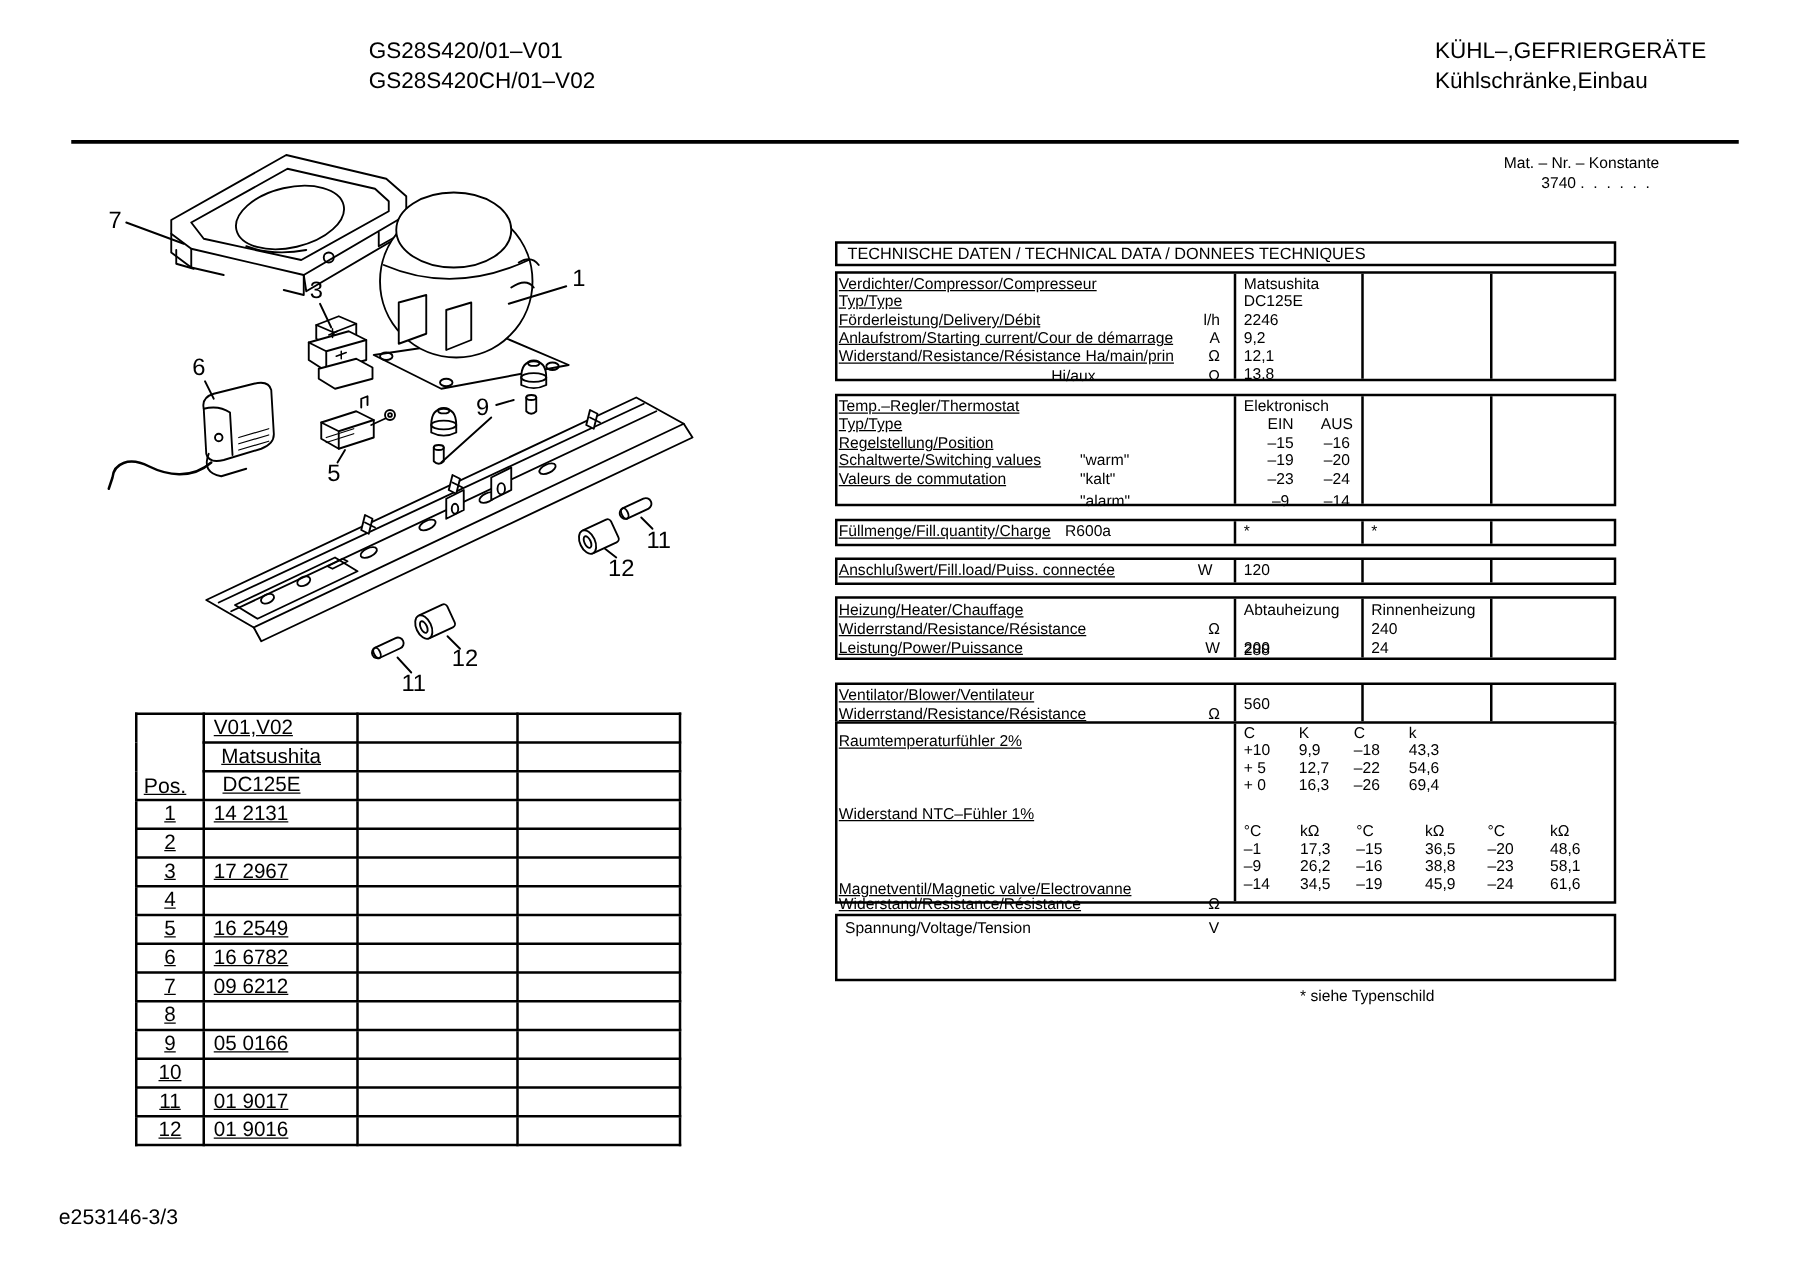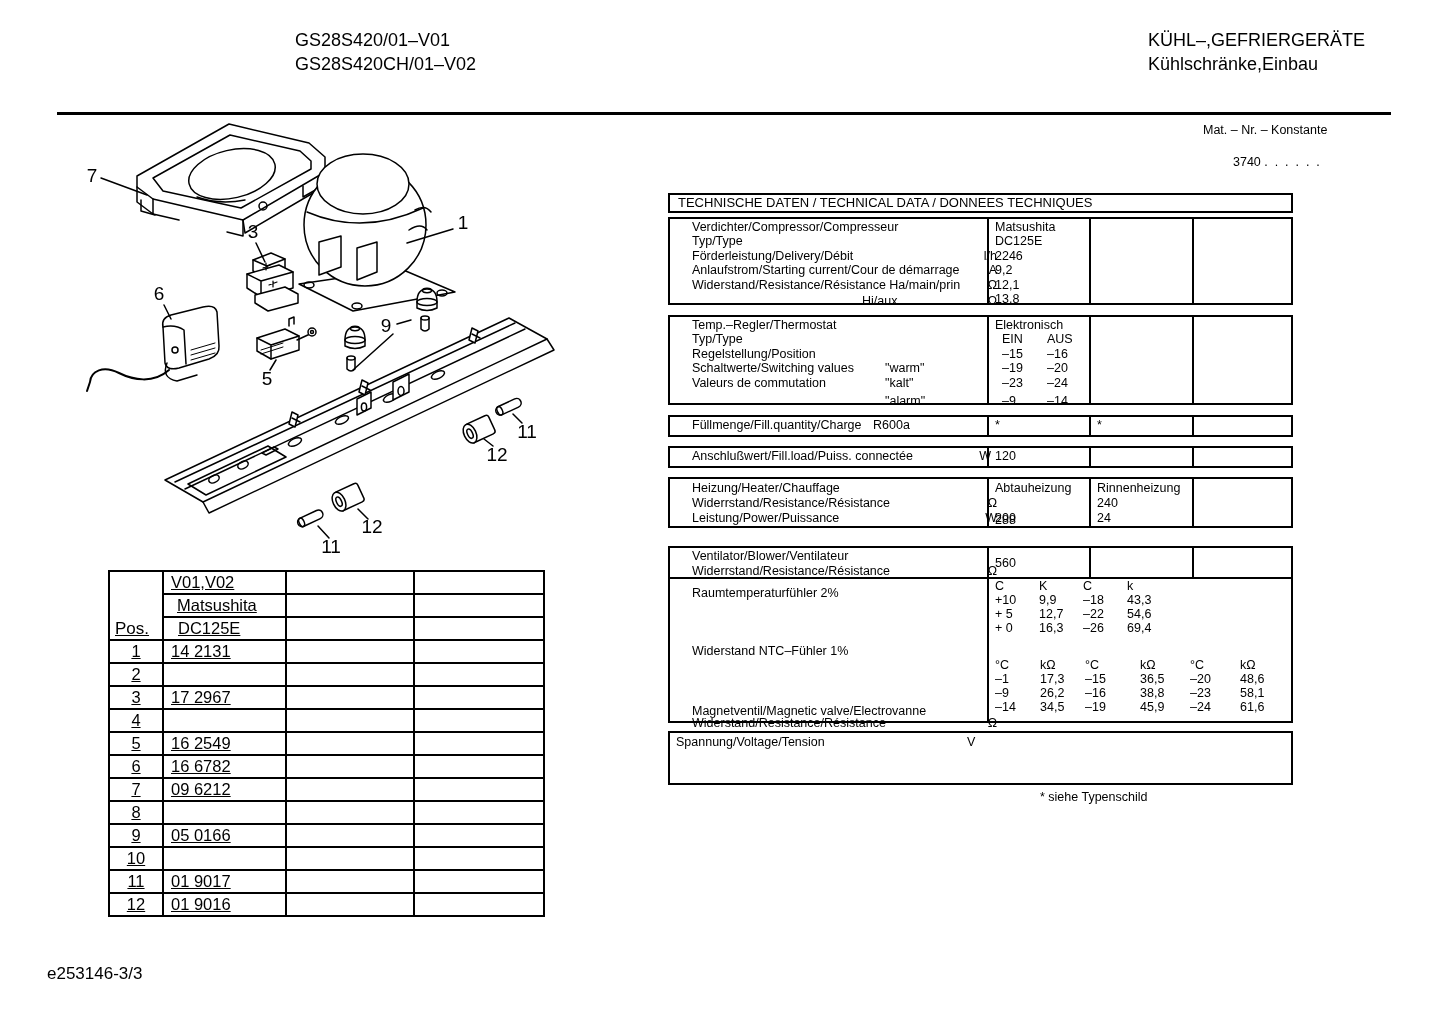--- a/index.html
+++ b/index.html
@@ -5,46 +5,46 @@
   html,body{margin:0;padding:0;background:#fff;}
   .page{position:relative;width:1442px;height:1019px;background:#fff;color:#000;
         font-family:"Liberation Sans",sans-serif;overflow:hidden;}
   .abs{position:absolute;}
   
   .brand{left:55px;top:22px;font-size:35px;font-weight:bold;letter-spacing:1px;}
   .models{left:295px;top:28px;font-size:18px;line-height:24px;}
   .category{left:1148px;top:28px;font-size:18px;line-height:24px;}
   .rule{left:57px;top:112px;width:1334px;height:3px;background:#000;}
   .matnr{left:1203px;top:122px;font-size:12.5px;line-height:16px;}
-  .matnr div:last-child{padding-left:30px;margin-top:16px;}
+  .matnr div:last-child{padding-left:30px;}
   .docnum{left:47px;top:964px;font-size:17px;}
   
   .diag{left:57px;top:112px;width:540px;height:470px;}
   .diag text{font-size:19px;fill:#000;font-family:"Liberation Sans",sans-serif;}
   
   .parts{left:108px;top:570px;border-collapse:collapse;table-layout:fixed;}
   .parts td{border:2px solid #000;height:21px;padding:0;font-size:16.5px;overflow:visible;
             white-space:nowrap;text-decoration:underline;}
   .parts .pos-hdr{vertical-align:bottom;padding-left:5px;font-size:17px;}
   .parts .pnum{text-align:center;}
   .parts .code{padding-left:7px;}
   .parts .hv{padding-left:7px;}
   .parts .hm{padding-left:13px;}
   .parts .hd{padding-left:14px;}
   
   .tech{left:668px;top:193px;width:625px;height:610px;font-size:12.5px;}
   .tblk{position:absolute;left:0;width:621px;border:2px solid #000;background:#fff;}
   .vl{position:absolute;top:0;bottom:0;width:2px;background:#000;}
   .ln{position:absolute;line-height:13px;white-space:pre;}
-  .lab{left:22px;width:307px;}
+  .lab{left:1px;width:307px;text-decoration:underline;}
   .lab .unit{position:absolute;right:2px;top:0;}
   .lab .q{position:absolute;left:193px;top:0;}
   .val{left:325px;}
   .pair{left:332px;}
-  .pair span{display:inline-block;width:45px;}
+  .pair span{display:inline-block;width:45px;text-align:center;}
   .g1 span{display:inline-block;width:44px;}
   .g2 span{display:inline-block;}
   .g2 span:nth-child(1){width:45px;}
   .g2 span:nth-child(2){width:45px;}
   .g2 span:nth-child(3){width:55px;}
   .g2 span:nth-child(4){width:50px;}
   .g2 span:nth-child(5){width:50px;}
   .fnote{left:372px;top:598px;}
 </style>
 </head>

